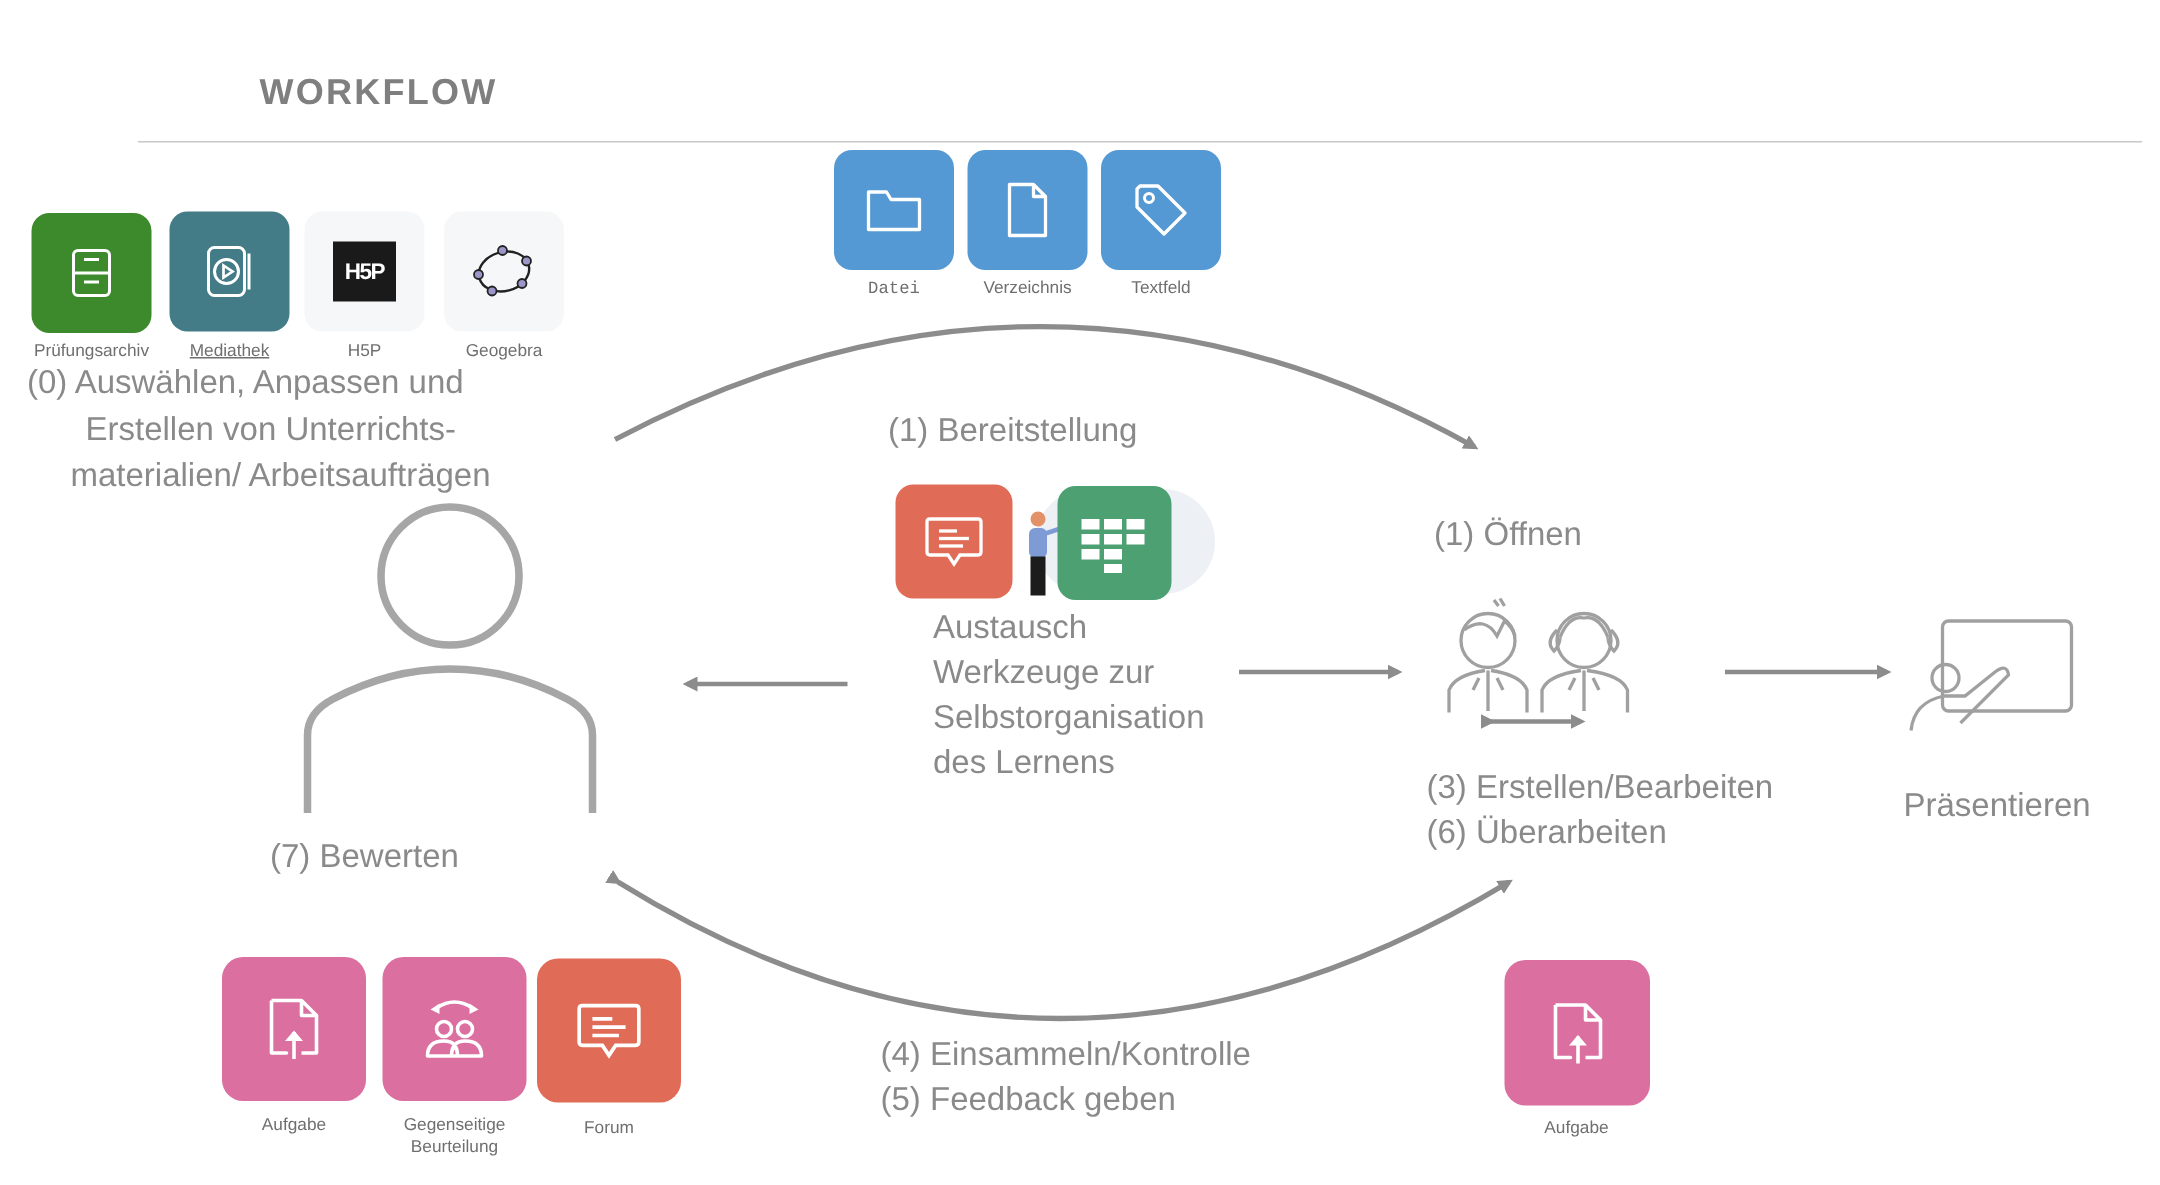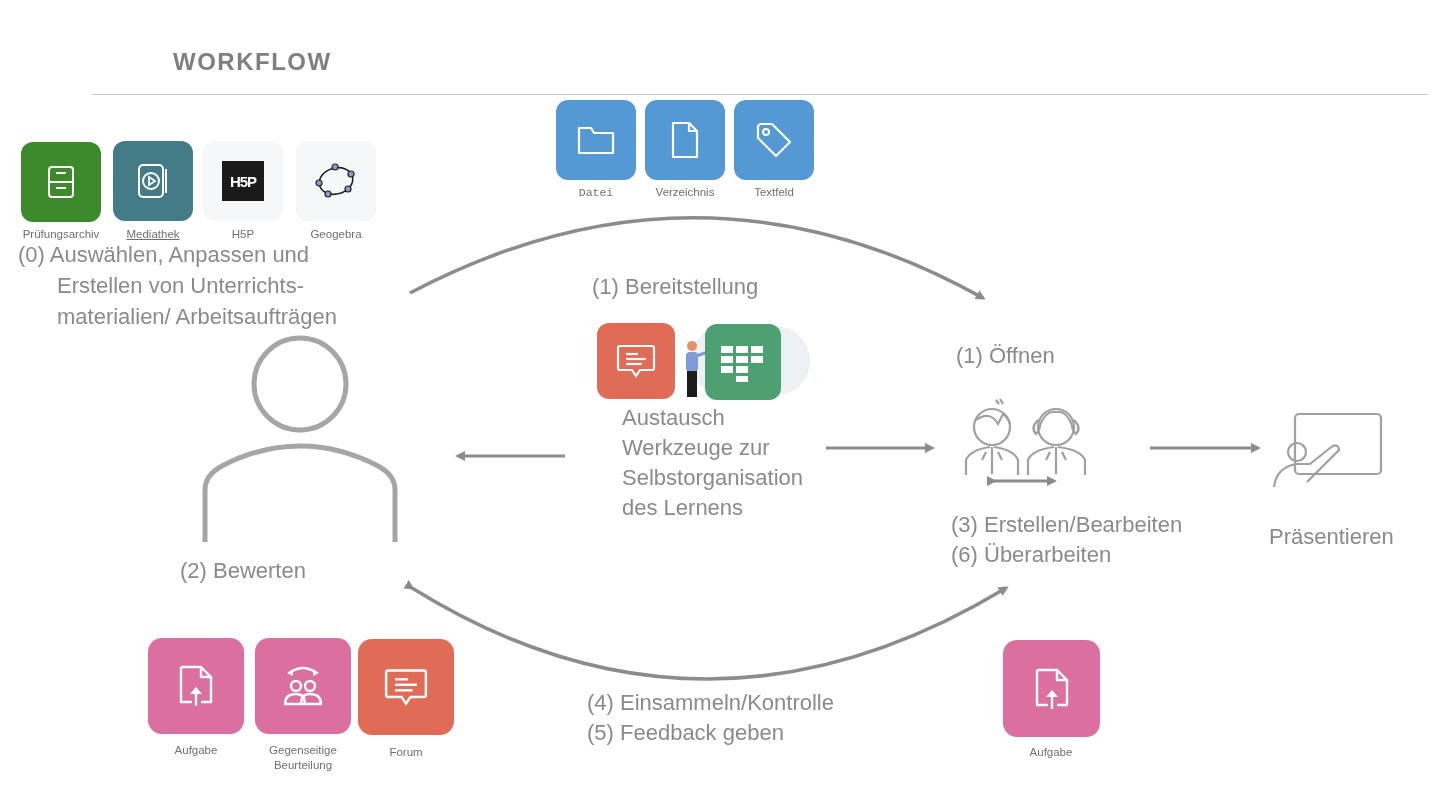--- a/index.html
+++ b/index.html
@@ -192,27 +192,27 @@
     <path d="M4,3 L24,3 L34,13 L34,38 L24,38 M14,38 L4,38 z M24,3 L24,13 L34,13" stroke="#fff" stroke-width="2.4" fill="none" stroke-linejoin="round"></path>
     <path d="M4,3 L4,38" stroke="#fff" stroke-width="2.4"></path>
     <line x1="19" y1="42" x2="19" y2="24" stroke="#fff" stroke-width="2.4"></line>
     <path d="M13,30 L19,23 L25,30 z" fill="#fff"></path>
   </svg>
 </div>
 <div class="tlabel" style="left:996px;top:745px;">Aufgabe</div>
 
 <div class="step" style="left:18px;top:240px;">(0) Auswählen, Anpassen und</div>
 <div class="step" style="left:57px;top:271px;">Erstellen von Unterrichts-</div>
-<div class="step" style="left:57px;top:302px;">materialien/ Arbeitsaufträgen</div>
+<div class="step" style="left:47px;top:302px;">materialien/ Arbeitsaufträgen</div>
 
 <div class="step" style="left:592px;top:236px;margin-top:36px;">(1) Bereitstellung</div>
 <div class="step" style="left:956px;top:341px;">(1) Öffnen</div>
 <div class="step" style="left:951px;top:510px;">(3) Erstellen/Bearbeiten</div>
 <div class="step" style="left:951px;top:540px;">(6) Überarbeiten</div>
 <div class="step" style="left:1269px;top:522px;text-align:center;">Präsentieren</div>
-<div class="step" style="left:180px;top:556px;">(2) Bewerten</div>
+<div class="step" style="left:180px;top:556px;">(7) Bewerten</div>
 <div class="step" style="left:587px;top:688px;">(4) Einsammeln/Kontrolle</div>
 <div class="step" style="left:587px;top:718px;">(5) Feedback geben</div>
 
 <div class="step" style="left:622px;top:403px;">Austausch</div>
 <div class="step" style="left:622px;top:433px;">Werkzeuge zur</div>
 <div class="step" style="left:622px;top:463px;">Selbstorganisation</div>
 <div class="step" style="left:622px;top:493px;">des Lernens</div>
 
 </body></html>

